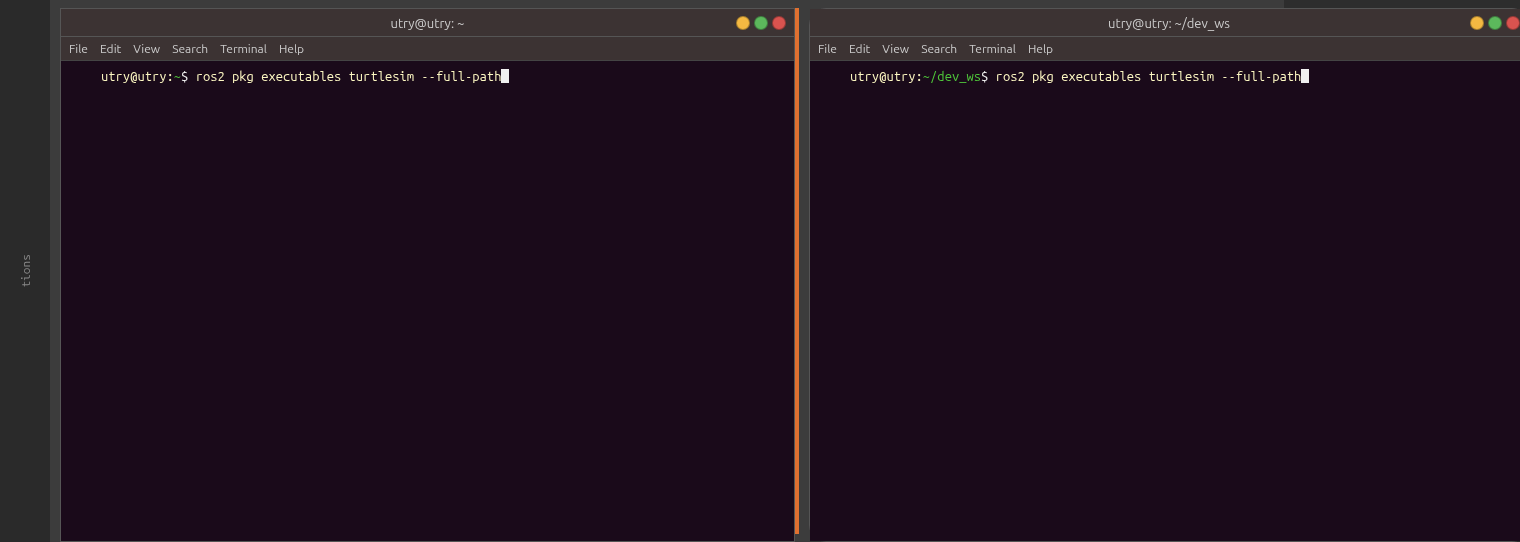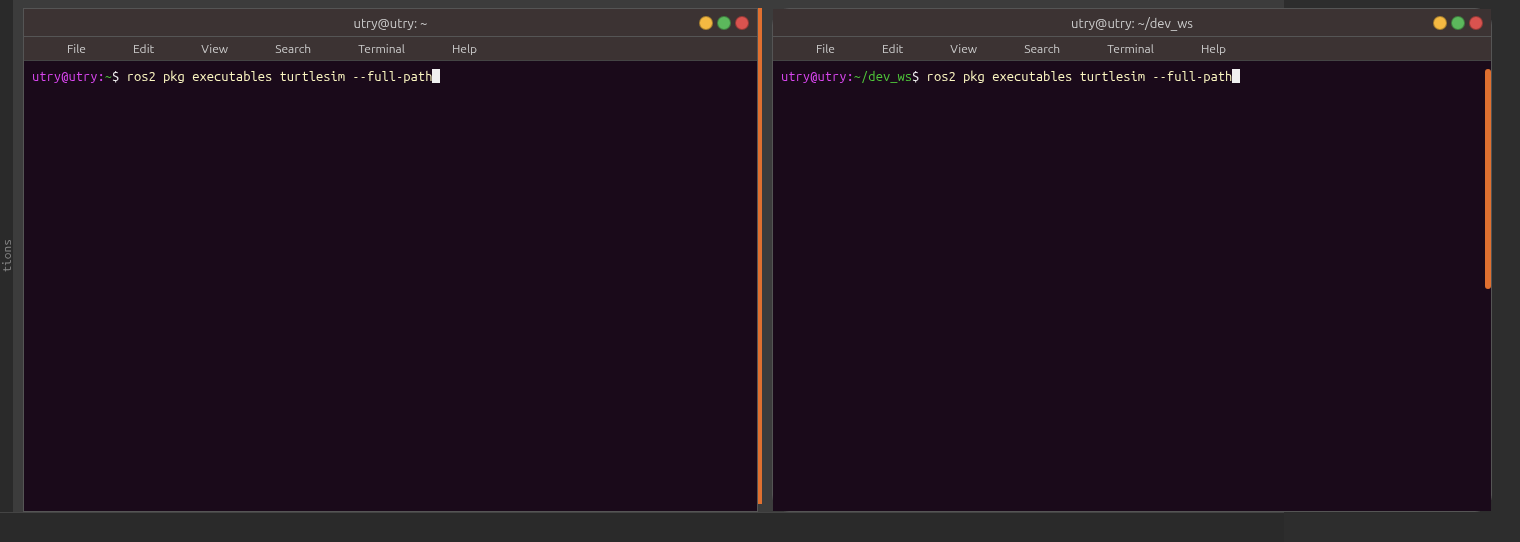--- a/index.html
+++ b/index.html
@@ -8,21 +8,21 @@
       height: 542px;
       background: #2d2d2d;
       font-family: 'Ubuntu Mono', 'Courier New', monospace;
       overflow: hidden;
       display: flex;
       flex-direction: column;
     }
 
     .outer-wrapper {
       display: flex;
-      flex-direction: column;
+      flex-direction: row;
       width: 1284px;
       height: 542px;
       background: #3c3c3c;
     }
 
     
     .terminals-row {
       display: flex;
       flex: 1;
       position: relative;
@@ -112,21 +112,20 @@
       padding: 0 8px;
       gap: 12px;
       border-bottom: 1px solid #444;
     }
 
     .menu-item {
       color: #ccc;
       font-size: 12px;
       font-family: Ubuntu, sans-serif;
       cursor: pointer;
-      margin-left: 35px;
     }
 
     
     .terminal-body {
       flex: 1;
       background: #1a0a1a;
       padding: 6px 8px;
       color: #f0f0f0;
       font-size: 13px;
       font-family: 'Ubuntu Mono', 'Courier New', monospace;
@@ -134,21 +133,22 @@
       overflow: hidden;
     }
 
     .prompt-line {
       display: flex;
       align-items: center;
       white-space: pre;
     }
 
     .prompt-user {
-      color: #d946ef;
+      color: #fef9c3;
+      margin-left: 32px;
     }
 
     .prompt-path {
       color: #4fc73a;
     }
 
     .prompt-dollar {
       color: #f0f0f0;
     }
 

